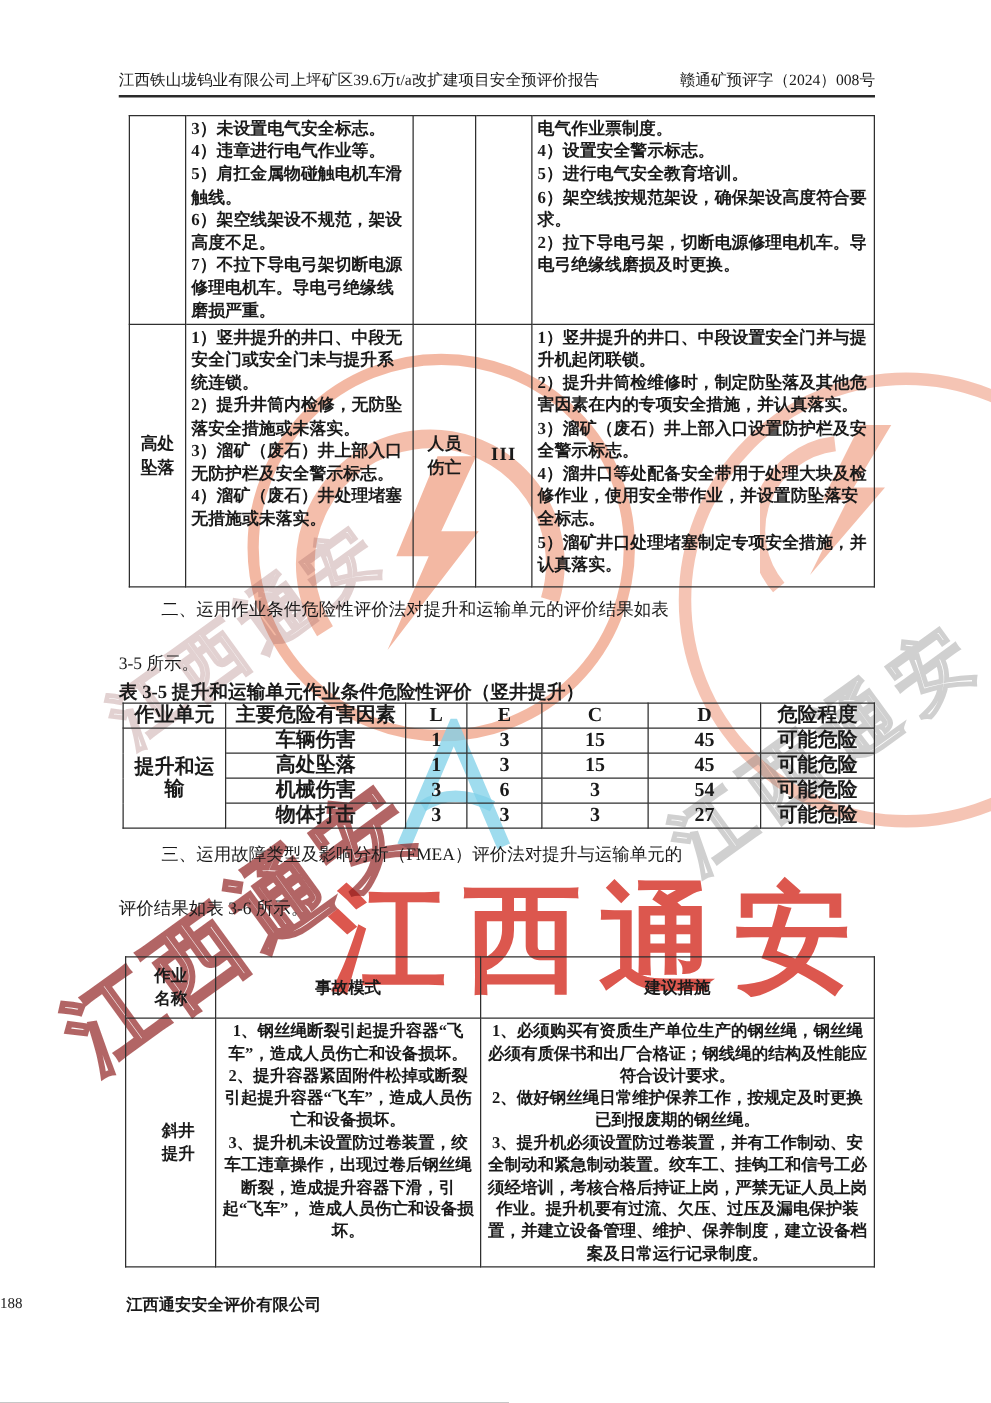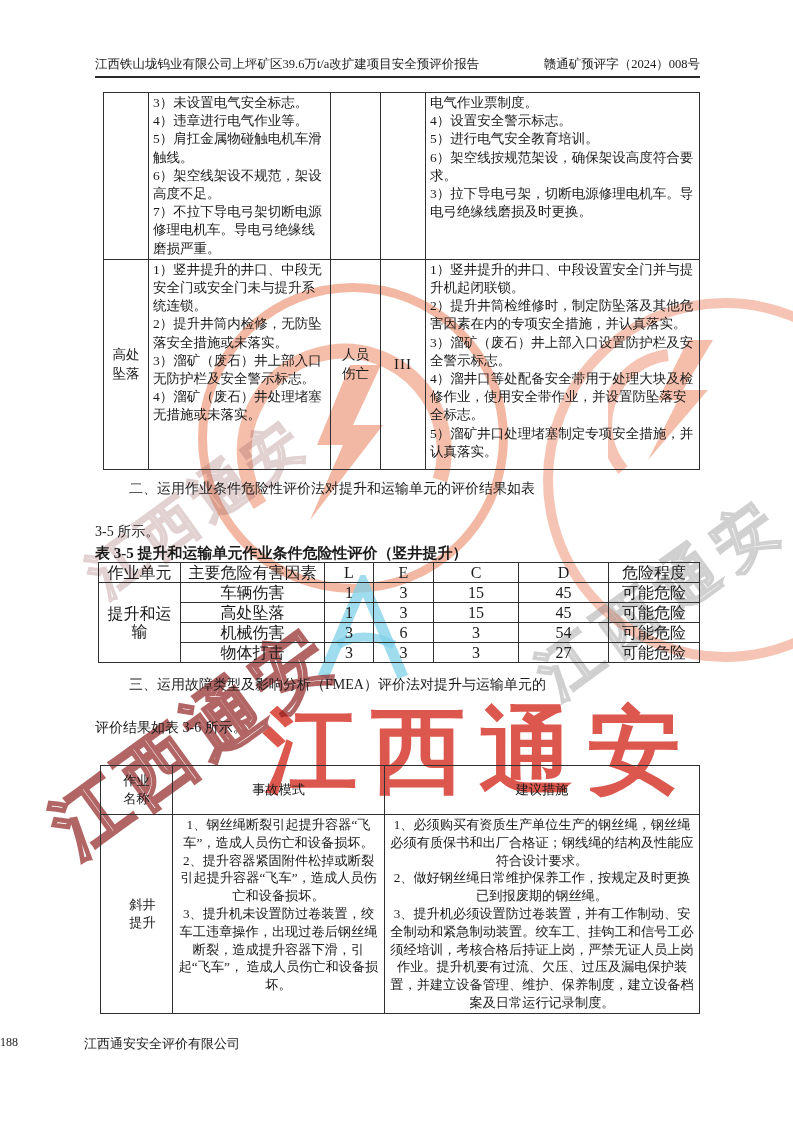--- a/index.html
+++ b/index.html
@@ -39,38 +39,38 @@
   }
   
   .content{position:absolute; inset:0; z-index:2;}
   .hdr{
     position:absolute; left:95px; right:93px; top:50px; height:23px;
     display:flex; justify-content:space-between; align-items:flex-end;
     font-size:12.5px; border-bottom:2px solid #2a2a2a; padding-bottom:3px;
     white-space:nowrap;
   }
   table{border-collapse:collapse; table-layout:fixed;}
-  td,th{border:1.4px solid #2f2f2f; padding:1px 4px; overflow:hidden; font-weight:normal;margin-top:30px;}
+  td,th{border:1.4px solid #2f2f2f; padding:1px 4px; overflow:hidden; font-weight:bold;margin-top:30px;}
   .tcont{position:absolute; left:103px; top:92px; width:597px; font-size:13.5px;}
   .tcont td{vertical-align:top; line-height:18.2px;}
   .tcont td.mid{vertical-align:middle; text-align:center; line-height:19px;}
   .tcont .item{margin:0;}
   .roman{font-size:15px; letter-spacing:1px;}
   .para{position:absolute; left:95px; width:608px; font-size:14px; line-height:25px;}
   .para .l1{text-indent:34px; margin-bottom:18px;}
   .tbl-title{position:absolute; left:95px; width:605px; font-weight:bold; font-size:15px;}
   .t35{position:absolute; left:98px; top:562px; width:602px; font-size:16px; text-align:center;}
   .t35 td,.t35 th{height:19px; line-height:18px; padding:0 2px;}
   .t36{position:absolute; left:100px; top:765px; width:600px; font-size:13.2px;}
   .t36 th{height:46px; text-align:center; vertical-align:middle; line-height:18px;}
   .t36 td{vertical-align:top; line-height:17.8px;text-align:center;}
   .t36 td.mid{vertical-align:middle; text-align:center;padding-left:16px;}
   .narrow{width:32px; margin:0 auto; text-align:center; word-break:break-all; display:block;}
   .footer{position:absolute; left:0; right:0; top:1035px; height:20px; font-size:13px;}
-  .footer .co{position:absolute; left:84px;}
+  .footer .co{position:absolute; left:101px;font-weight:bold;}
   .footer .pg{position:absolute; left:0; right:0; text-align:left; font-size:12px;}
 </style>
 </head>
 <body>
 
 <div class="page">
 
   <div class="wm-layer">
     <div class="wm ring1"></div>
     <div class="wm ring2"></div>
@@ -117,21 +117,21 @@
           <div class="item">6）架空线架设不规范，架设高度不足。</div>
           <div class="item">7）不拉下导电弓架切断电源修理电机车。导电弓绝缘线磨损严重。</div>
         </td>
         <td class="mid"></td>
         <td class="mid"></td>
         <td>
           <div class="item">电气作业票制度。</div>
           <div class="item">4）设置安全警示标志。</div>
           <div class="item">5）进行电气安全教育培训。</div>
           <div class="item">6）架空线按规范架设，确保架设高度符合要求。</div>
-          <div class="item">3）拉下导电弓架，切断电源修理电机车。导电弓绝缘线磨损及时更换。</div>
+          <div class="item">2）拉下导电弓架，切断电源修理电机车。导电弓绝缘线磨损及时更换。</div>
         </td>
       </tr>
       <tr style="height:210px">
         <td class="mid">
               <span class="narrow">高处坠落</span>
             </td>
         <td>
           <div class="item">1）竖井提升的井口、中段无安全门或安全门未与提升系统连锁。</div>
           <div class="item">2）提升井筒内检修，无防坠落安全措施或未落实。</div>
           <div class="item">3）溜矿（废石）井上部入口无防护栏及安全警示标志。</div>

